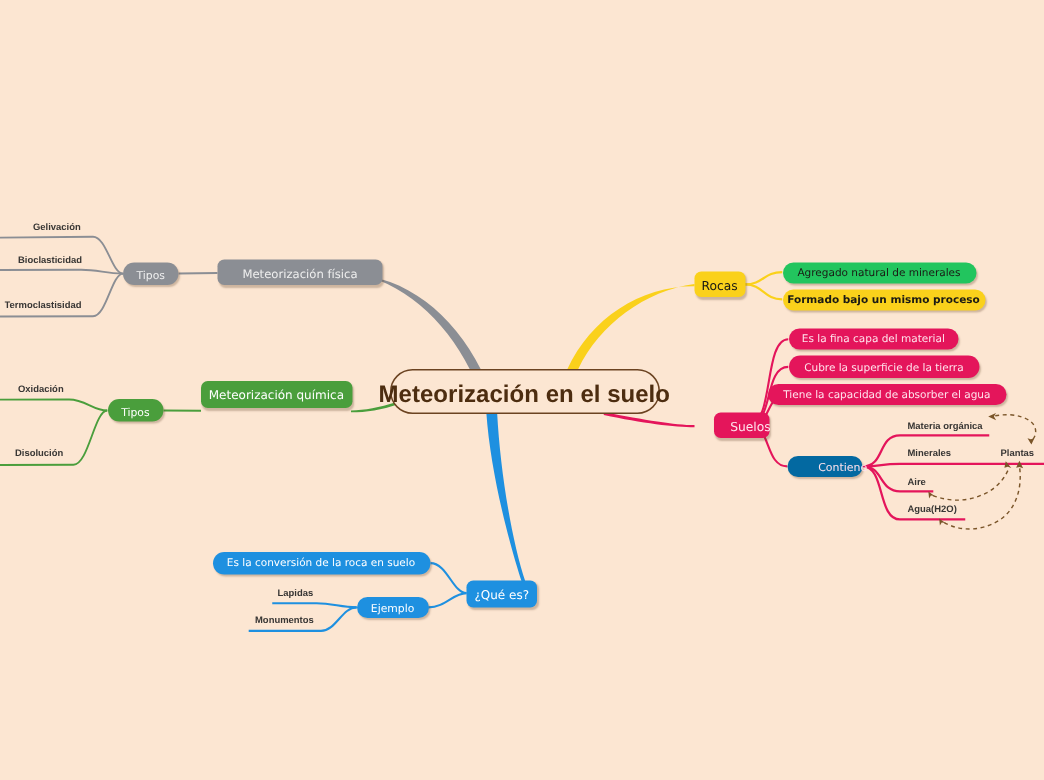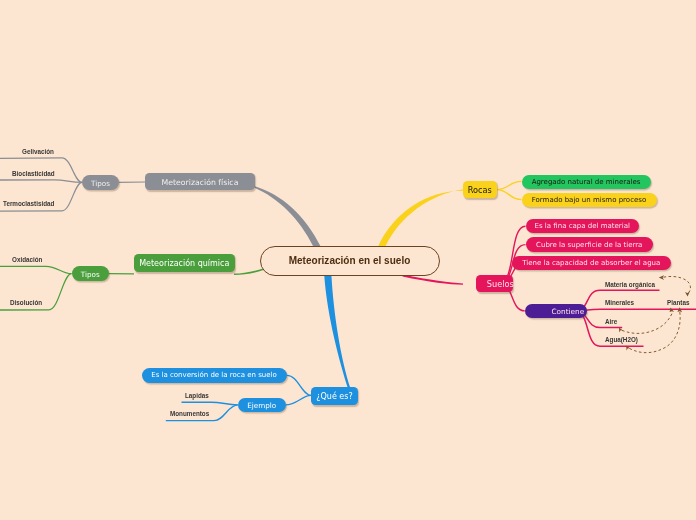--- a/index.html
+++ b/index.html
@@ -5,40 +5,40 @@
   html,body{margin:0;padding:0;}
   *{-webkit-font-smoothing:antialiased;}
   .leaf,.node{transform:translateZ(0);}
   body{width:696px;height:520px;background:#FCE6D2;font-family:"Liberation Sans",sans-serif;overflow:hidden;}
   #stage{position:relative;width:696px;height:520px;background:#FCE6D2;}
   svg#links{position:absolute;left:0;top:0;width:696px;height:520px;}
   .node{position:absolute;display:flex;align-items:center;justify-content:center;
         white-space:nowrap;box-sizing:border-box;line-height:1;}
   .pill > span{position:relative;top:0.9px;}
   .root{border:1.4px solid #6B4321;background:#FCE6D2;border-radius:16px;
-        color:#4D2D10;font-weight:bold;font-size:10px;letter-spacing:0.02px;
+        color:#4D2D10;font-weight:bold;font-size:16px;letter-spacing:0.02px;
         left:259.5px;top:245.5px;width:180px;height:30px;align-items:flex-start;padding-top:9.2px;}
   .pill{box-shadow:1px 1.4px 1.2px rgba(95,65,40,.3);font-family:"DejaVu Sans",sans-serif;}
   .leaf{position:absolute;white-space:nowrap;font-weight:bold;font-size:6.3px;color:#383634;line-height:1;}
 
   .node-meteorizacion-fisica{left:145px;top:173px;width:110px;height:17px;font-size:7.75px;background:#8B8E94;color:#EFEFEF;font-weight:normal;border-radius:4.5px;}
   .node-tipos-fisica{left:82px;top:175px;width:37px;height:14.5px;font-size:7.2px;background:#8B8E94;color:#EFEFEF;font-weight:normal;border-radius:99px;}
   .node-meteorizacion-quimica{left:134px;top:254px;width:100.5px;height:18px;font-size:8px;background:#4A9E3C;color:#FFFFFF;font-weight:normal;border-radius:4.5px;}
   .node-tipos-quimica{left:71.5px;top:266px;width:37.5px;height:14.5px;font-size:7.2px;background:#4A9E3C;color:#FFFFFF;font-weight:normal;border-radius:99px;}
   .node-que-es{left:311px;top:387px;width:47px;height:17.5px;font-size:8px;background:#1E90E0;color:#FFFFFF;font-weight:normal;border-radius:4.5px;justify-content:center;}
   .node-es-la-conversion{left:141.5px;top:367.5px;width:145px;height:15px;font-size:7px;background:#1E90E0;color:#FFFFFF;font-weight:normal;border-radius:99px;}
   .node-ejemplo{left:237.8px;top:397.5px;width:47.8px;height:14.6px;font-size:7.2px;background:#1E90E0;color:#FFFFFF;font-weight:normal;border-radius:99px;}
   .node-rocas{left:463px;top:181px;width:33.5px;height:16.8px;font-size:8.2px;background:#FAD11B;color:#1A1A14;font-weight:normal;border-radius:4.5px;}
   .node-agregado-natural{left:521.5px;top:174.5px;width:129px;height:14.5px;font-size:7px;background:#22c55e;color:#1A1A14;font-weight:normal;border-radius:99px;}
-  .node-formado-bajo{left:521.5px;top:192.5px;width:135px;height:14.5px;font-size:7px;background:#FAD11B;color:#1A1A14;font-weight:normal;border-radius:99px;}
+  .node-formado-bajo{left:521.5px;top:192.5px;width:135px;height:14.5px;font-size:7px;background:#FAD11B;color:#1A1A14;font-weight:bold;border-radius:99px;}
   .node-suelos{left:476px;top:274.5px;width:36.5px;height:17px;font-size:8.2px;background:#E4155B;color:#FFE3EC;font-weight:normal;border-radius:4.5px;padding-left:12px;}
   .node-fina-capa{left:525.5px;top:218.8px;width:113.5px;height:14px;font-size:7px;background:#E4155B;color:#FFE3EC;font-weight:normal;border-radius:99px;}
   .node-cubre-superficie{left:525.5px;top:237.2px;width:127.5px;height:14.6px;font-size:7px;background:#E4155B;color:#FFE3EC;font-weight:normal;border-radius:99px;}
   .node-tiene-capacidad{left:512px;top:255.6px;width:158.5px;height:14.6px;font-size:7px;background:#E4155B;color:#FFE3EC;font-weight:normal;border-radius:99px;}
-  .node-contiene{left:524.8px;top:303.6px;width:62px;height:14.5px;font-size:7.3px;background:#4c1d95;color:#FFE3EC;font-weight:normal;border-radius:99px;padding-left:24px;}
+  .node-contiene{left:524.8px;top:303.6px;width:50px;height:14.5px;font-size:7.3px;background:#0369a1;color:#FFE3EC;font-weight:normal;border-radius:99px;padding-left:24px;}
 </style>
 </head>
 <body>
 
 <div id="stage">
 <svg id="links" viewBox="0 0 696 520">
 
   <g>
     <path fill="#8B8E94" stroke="none" d="M234,181.2 C268,188 296,212 313.2,246.2 L320.5,246.2 C302,209 270,184 234,182.8 Z"></path>
     <path fill="#4A9E3C" stroke="none" d="M264,268.2 C253,271.6 243,273.6 234,273.6 L234,274.9 C244,274.9 255,273 265,269.6 Z"></path>

